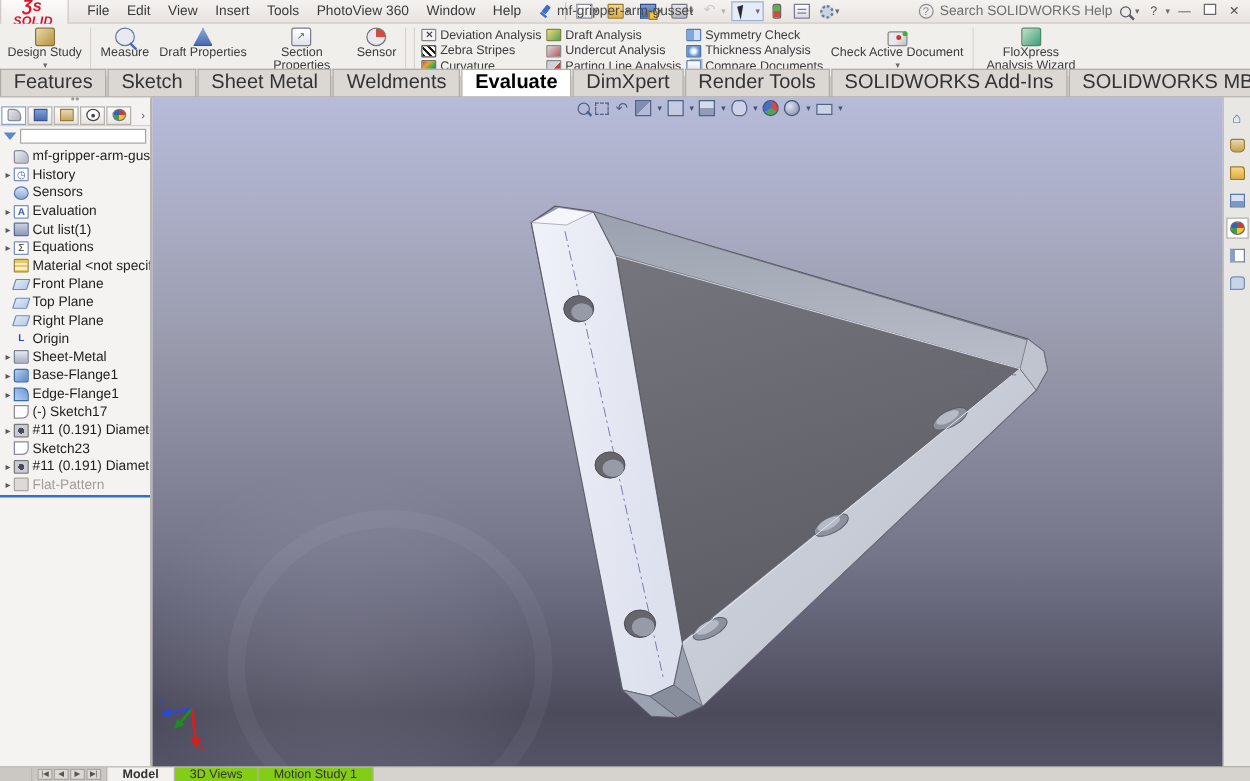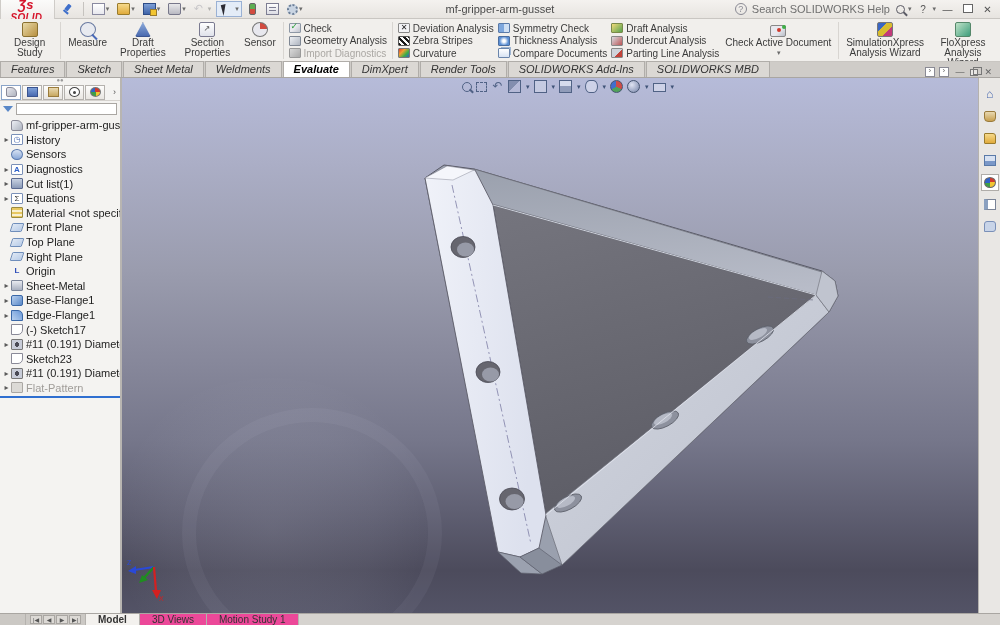--- a/index.html
+++ b/index.html
@@ -78,21 +78,21 @@
   .c-measure { background:#e8eaf0; border:1px solid #6a7aa0; border-radius:50%; position:relative; }
   .c-measure::after { content:""; position:absolute; width:7px; height:2px; background:#4a6ab8; right:-3px; bottom:-2px; transform:rotate(45deg); }
   .c-mass { background:linear-gradient(#8aa8d8,#4a6ab0); border:1px solid #3a5490; clip-path:polygon(50% 0,100% 100%,0 100%); }
   .c-section { background:linear-gradient(#fff,#e0e2ea); border:1px solid #7a7a90; position:relative; }
   .c-section::after { content:"↗"; position:absolute; font-size:8px; color:#555; top:1px; left:3px; }
   .c-sensor { background:conic-gradient(#d24b40 0 25%,#e8e8ee 25% 100%); border:1px solid #777; border-radius:50%; }
   .c-perf { background:linear-gradient(90deg,#d24b40 33%,#4fae52 33% 66%,#3a66c4 66%); border:1px solid #777; }
 
   
   .tabrow { height:16px; flex:0 0 16px; background:#cfccc8; display:flex; align-items:flex-end; border-bottom:1px solid #a9a6a2; }
-  .ctab { padding:1px 10px 2px 10px; background:#dbd8d4; border:1px solid #b0ada9; border-bottom:none; margin-right:1px; font-size:11px; color:#333; white-space:nowrap;font-style:italic; }
+  .ctab { padding:1px 10px 2px 10px; background:#dbd8d4; border:1px solid #b0ada9; border-bottom:none; margin-right:1px; font-size:16px; color:#333; white-space:nowrap; }
   .ctab.active { background:#ffffff; font-weight:bold; color:#000; }
   .tabrow-right { margin-left:auto; display:flex; align-items:center; padding-right:6px; gap:4px; }
   .dicon { width:10px; height:10px; border:1px solid #8a8a94; background:#fff; position:relative; }
   .dicon::after { content:"›"; position:absolute; font-size:8px; top:-2px; left:2px; color:#666; }
   .dwb { color:#666; font-size:9px; padding:0 2px; }
   .dwb-restore { width:8px; height:7px; border:1px solid #777; background:#e9e7e4; position:relative; display:inline-block; }
   .dwb-restore::before { content:""; position:absolute; left:2px; top:-3px; width:7px; height:6px; border:1px solid #777; }
 
   
   .main { flex:1 1 auto; display:flex; min-height:0; }
@@ -171,21 +171,21 @@
   .tp-palette { background:linear-gradient(#d8e2f2 50%,#7a98c8 50%); border:1px solid #5a7aa8; }
   .tp-appear { background:conic-gradient(#d23a2e 0 25%,#f2c531 25% 50%,#3f9e46 50% 75%,#2f62c9 75%); border-radius:50%; border:1px solid #666; }
   .tp-props { background:#fff; border:1px solid #7a8498; border-left:4px solid #8aa0c0; }
   .tp-forum { background:#c8d4e8; border:1px solid #7a90b8; border-radius:3px 3px 3px 0; }
 
   
   .bottombar { height:12px; flex:0 0 12px; background:#d6d3cf; border-top:1px solid #a9a6a2; display:flex; align-items:stretch; font-size:10px; }
   .bspacer { width:26px; background:#cbc8c4; border-right:1px solid #b5b2ae; }
   .navbtns { display:flex; align-items:center; gap:1px; padding:0 4px; background:#cbc8c4; border-right:1px solid #b5b2ae; }
   .nav { width:12px; height:9px; background:#dcd9d5; border:1px solid #a9a6a2; color:#555; font-size:6px; line-height:8px; text-align:center; }
-  .btab { padding:0 12px; display:flex; align-items:center; color:#333; border-right:1px solid #b5b2ae; background:#ec4899; }
+  .btab { padding:0 12px; display:flex; align-items:center; color:#333; border-right:1px solid #b5b2ae; background:#84cc16; }
   .btab.active { background:#f3f1ee; font-weight:bold; }
   .bfill { flex:1; background:#d6d3cf; }
 
   
   .statusbar { height:13px; flex:0 0 13px; background:#f1efec; border-top:1px solid #c9c6c2; display:flex; align-items:center; padding:0 4px; font-size:11px; color:#3a3a3a; }
   .sb-right { margin-left:auto; display:flex; align-items:center; height:100%; }
   .sb-cell { padding:0 14px; border-left:1px solid #d5d2ce; height:100%; display:flex; align-items:center; }
   .sb-caret { font-size:7px; color:#777; padding:0 10px; }
   .tagicon { width:8px; height:8px; background:#e8c54a; border:1px solid #a8861f; transform:rotate(45deg); margin:0 6px; position:relative; }
   .tagicon::after { content:""; position:absolute; left:1px; top:1px; width:2px; height:2px; background:#fff; border-radius:50%; }
@@ -193,20 +193,30 @@
 </head>
 <body>
 
 <div class="app">
 
   <div class="titlebar">
     <div class="logo">
       <span class="z">Ʒs</span>
       <span class="solid">SOLID</span>
         <span class="works">WORKS</span>
+    </div>
+    <div class="menus">
+      <span class="menu-item">File</span>
+      <span class="menu-item">Edit</span>
+      <span class="menu-item">View</span>
+      <span class="menu-item">Insert</span>
+      <span class="menu-item">Tools</span>
+      <span class="menu-item">PhotoView 360</span>
+      <span class="menu-item">Window</span>
+      <span class="menu-item">Help</span>
     </div>
     <span class="pin"></span>
     <span class="vsep"></span>
     <div class="qt">
       <span class="qbtn">
           <span class="qi qi-new"></span>
           <span class="caret">▾</span>
         </span>
       <span class="qbtn">
           <span class="qi qi-open"></span>
@@ -270,87 +280,69 @@
       </div>
     <div class="bigbtn">
         <span class="ri c-section"></span>
         <span class="lbl">Section Properties</span>
       </div>
     <div class="bigbtn">
         <span class="ri c-sensor"></span>
         <span class="lbl">Sensor</span>
       </div>
     <span class="rsep"></span>
-    <div class="stackcol">
-      <span class="srow">
-          <span class="si c-check"></span>
-          <span>Check</span>
-        </span>
-      <span class="srow">
-          <span class="si c-cube"></span>
-          <span>Geometry Analysis</span>
-        </span>
-      <span class="srow disabled">
-          <span class="si c-gray"></span>
-          <span>Import Diagnostics</span>
-        </span>
-    </div>
     <span class="rsep"></span>
     <div class="stackcol">
       <span class="srow">
           <span class="si c-dev"></span>
           <span>Deviation Analysis</span>
         </span>
       <span class="srow">
           <span class="si c-zebra"></span>
           <span>Zebra Stripes</span>
         </span>
       <span class="srow">
           <span class="si c-rainbow"></span>
           <span>Curvature</span>
         </span>
     </div>
     <div class="stackcol">
       <span class="srow">
+          <span class="si c-draft"></span>
+          <span>Draft Analysis</span>
+        </span>
+      <span class="srow">
+          <span class="si c-under"></span>
+          <span>Undercut Analysis</span>
+        </span>
+      <span class="srow">
+          <span class="si c-part"></span>
+          <span>Parting Line Analysis</span>
+        </span>
+    </div>
+    <div class="stackcol">
+      <span class="srow">
           <span class="si c-sym"></span>
           <span>Symmetry Check</span>
         </span>
       <span class="srow">
           <span class="si c-thick"></span>
           <span>Thickness Analysis</span>
         </span>
       <span class="srow">
           <span class="si c-comp"></span>
           <span>Compare Documents</span>
-        </span>
-    </div>
-    <div class="stackcol">
-      <span class="srow">
-          <span class="si c-draft"></span>
-          <span>Draft Analysis</span>
-        </span>
-      <span class="srow">
-          <span class="si c-under"></span>
-          <span>Undercut Analysis</span>
-        </span>
-      <span class="srow">
-          <span class="si c-part"></span>
-          <span>Parting Line Analysis</span>
         </span>
     </div>
     <div class="bigbtn" style="justify-content:center;text-align:right;">
       <span class="ri c-cad" style="height:12px;"></span>
       <span class="lbl" style="max-width:120px;white-space:nowrap;">Check Active Document</span>
       <span class="caret">▾</span>
     </div>
     <span class="rsep"></span>
-    <div class="bigbtn">
-        <span class="ri c-simx"></span>
-        <span class="lbl" style="max-width:86px">SimulationXpress Analysis Wizard</span>
-      </div>
     <div class="bigbtn">
         <span class="ri c-flox"></span>
         <span class="lbl" style="max-width:78px">FloXpress Analysis Wizard</span>
       </div>
 
   </div>
 
   <div class="tabrow">
     <span class="ctab">Features</span>
     <span class="ctab">Sketch</span>
@@ -408,21 +400,21 @@
             <span class="tlbl">History</span>
           </div>
         <div class="trow">
             <span class="arr"></span>
             <span class="tic t-sens"></span>
             <span class="tlbl">Sensors</span>
           </div>
         <div class="trow">
             <span class="arr">▸</span>
             <span class="tic t-ann">A</span>
-            <span class="tlbl">Diagnostics</span>
+            <span class="tlbl">Evaluation</span>
           </div>
         <div class="trow">
             <span class="arr">▸</span>
             <span class="tic t-cut"></span>
             <span class="tlbl">Cut list(1)</span>
           </div>
         <div class="trow">
             <span class="arr">▸</span>
             <span class="tic t-eq">Σ</span>
             <span class="tlbl">Equations</span>

